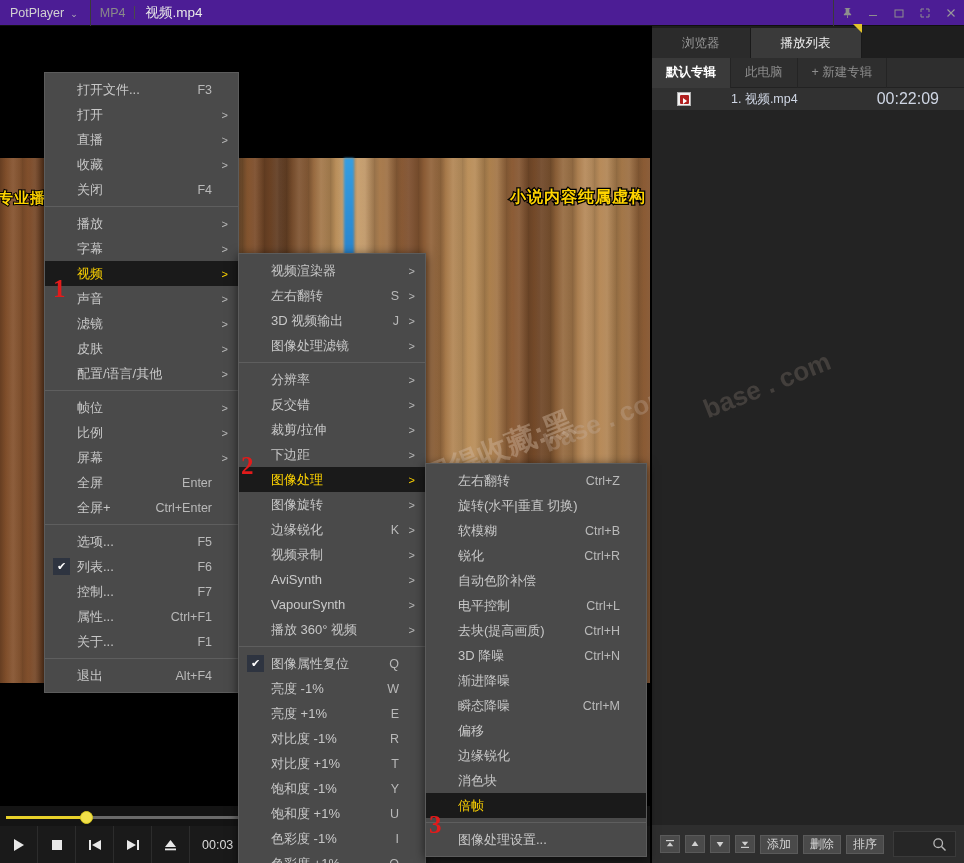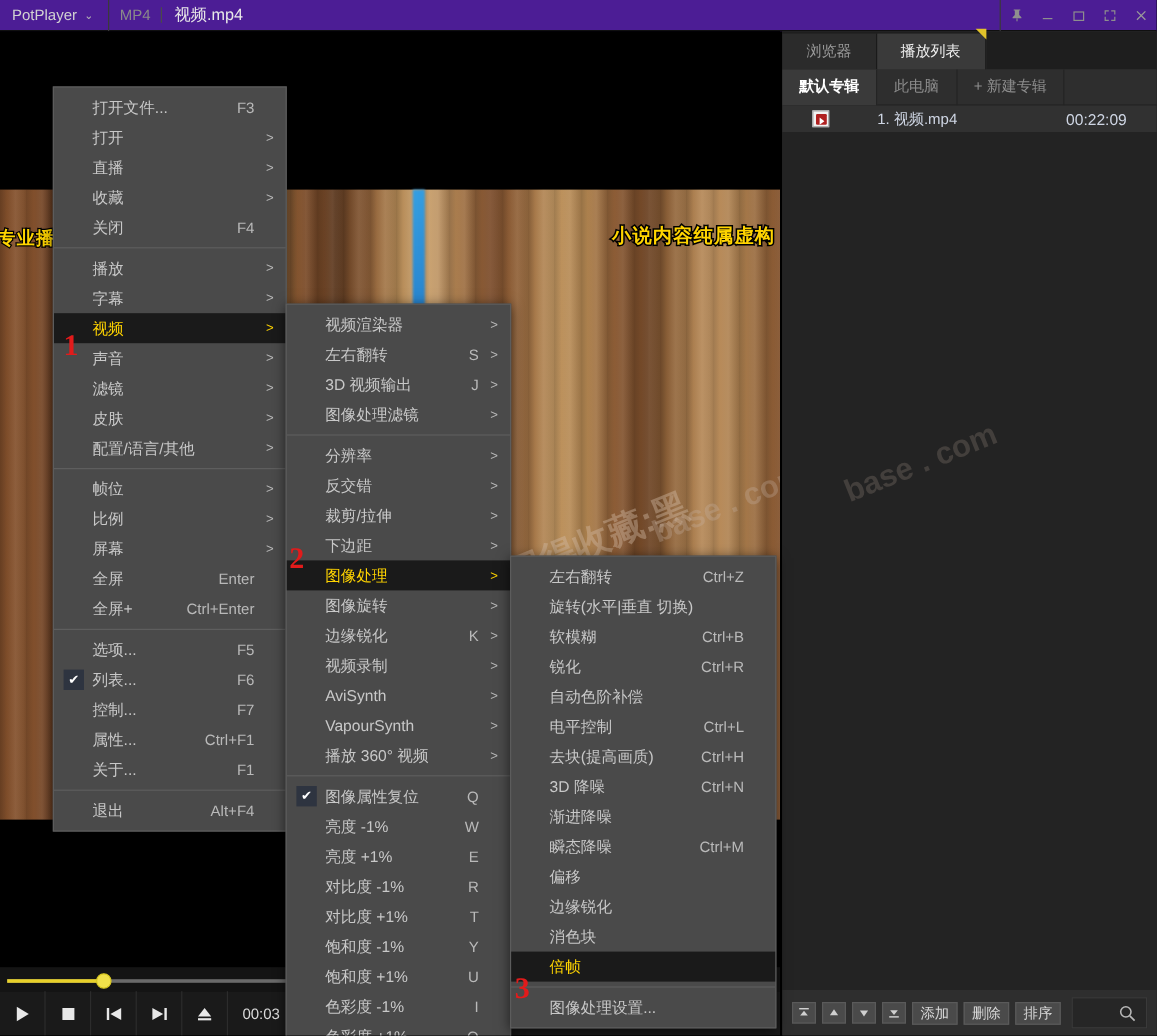--- a/index.html
+++ b/index.html
@@ -117,21 +117,21 @@
   
   .sidepanel {
     position:absolute; left:652px; top:26px; width:312px; height:837px;
     background:#3a3a3a;
   }
   .sp-tabs {
     position:absolute; left:0; top:0; width:312px; height:32px;
     background:#1e1e1e; display:flex; align-items:flex-end;
   }
   .sp-tab {
-    height:30px; padding:0 20px; display:flex; align-items:center;
+    height:30px; padding:0 30px; display:flex; align-items:center;
     font-size:12.5px; color:#9a9a9a; background:#2b2b2b;
     border-right:1px solid #1a1a1a;
   }
   .sp-tab.active { background:#3a3a3a; color:#f0f0f0; position:relative; }
   .sp-tab.active::after{
     content:""; position:absolute; right:-1px; top:-4px;
     border-left:9px solid transparent; border-top:9px solid #e2c32a;
   }
   .sp-sub {
     position:absolute; left:0; top:32px; width:312px; height:30px;
@@ -153,21 +153,21 @@
   }
   .pl-ico::before{
     content:""; position:absolute; left:2px; top:2px; width:9px; height:9px;
     background:#b02020; border-radius:1px;
   }
   .pl-ico::after{
     content:""; position:absolute; left:5px; top:4.5px;
     border-left:4px solid #fff; border-top:3px solid transparent; border-bottom:3px solid transparent;
   }
   .pl-name { flex:1; }
-  .pl-time { color:#cfd6e4; font-size:13px; }
+  .pl-time { color:#cfd6e4; font-size:16px; }
   .sp-bottom {
     position:absolute; left:0; bottom:0; width:312px; height:38px;
     background:#2e2e2e; display:flex; align-items:center; padding:0 8px; gap:5px;
   }
   .nbtn {
     width:20px; height:18px; background:#4a4a4a; border:1px solid #5a5a5a;
     display:flex; align-items:center; justify-content:center; color:#d0d0d0; font-size:9px;
   }
   .tbtn {
     height:19px; padding:0 6px; background:#4a4a4a; border:1px solid #5a5a5a;

